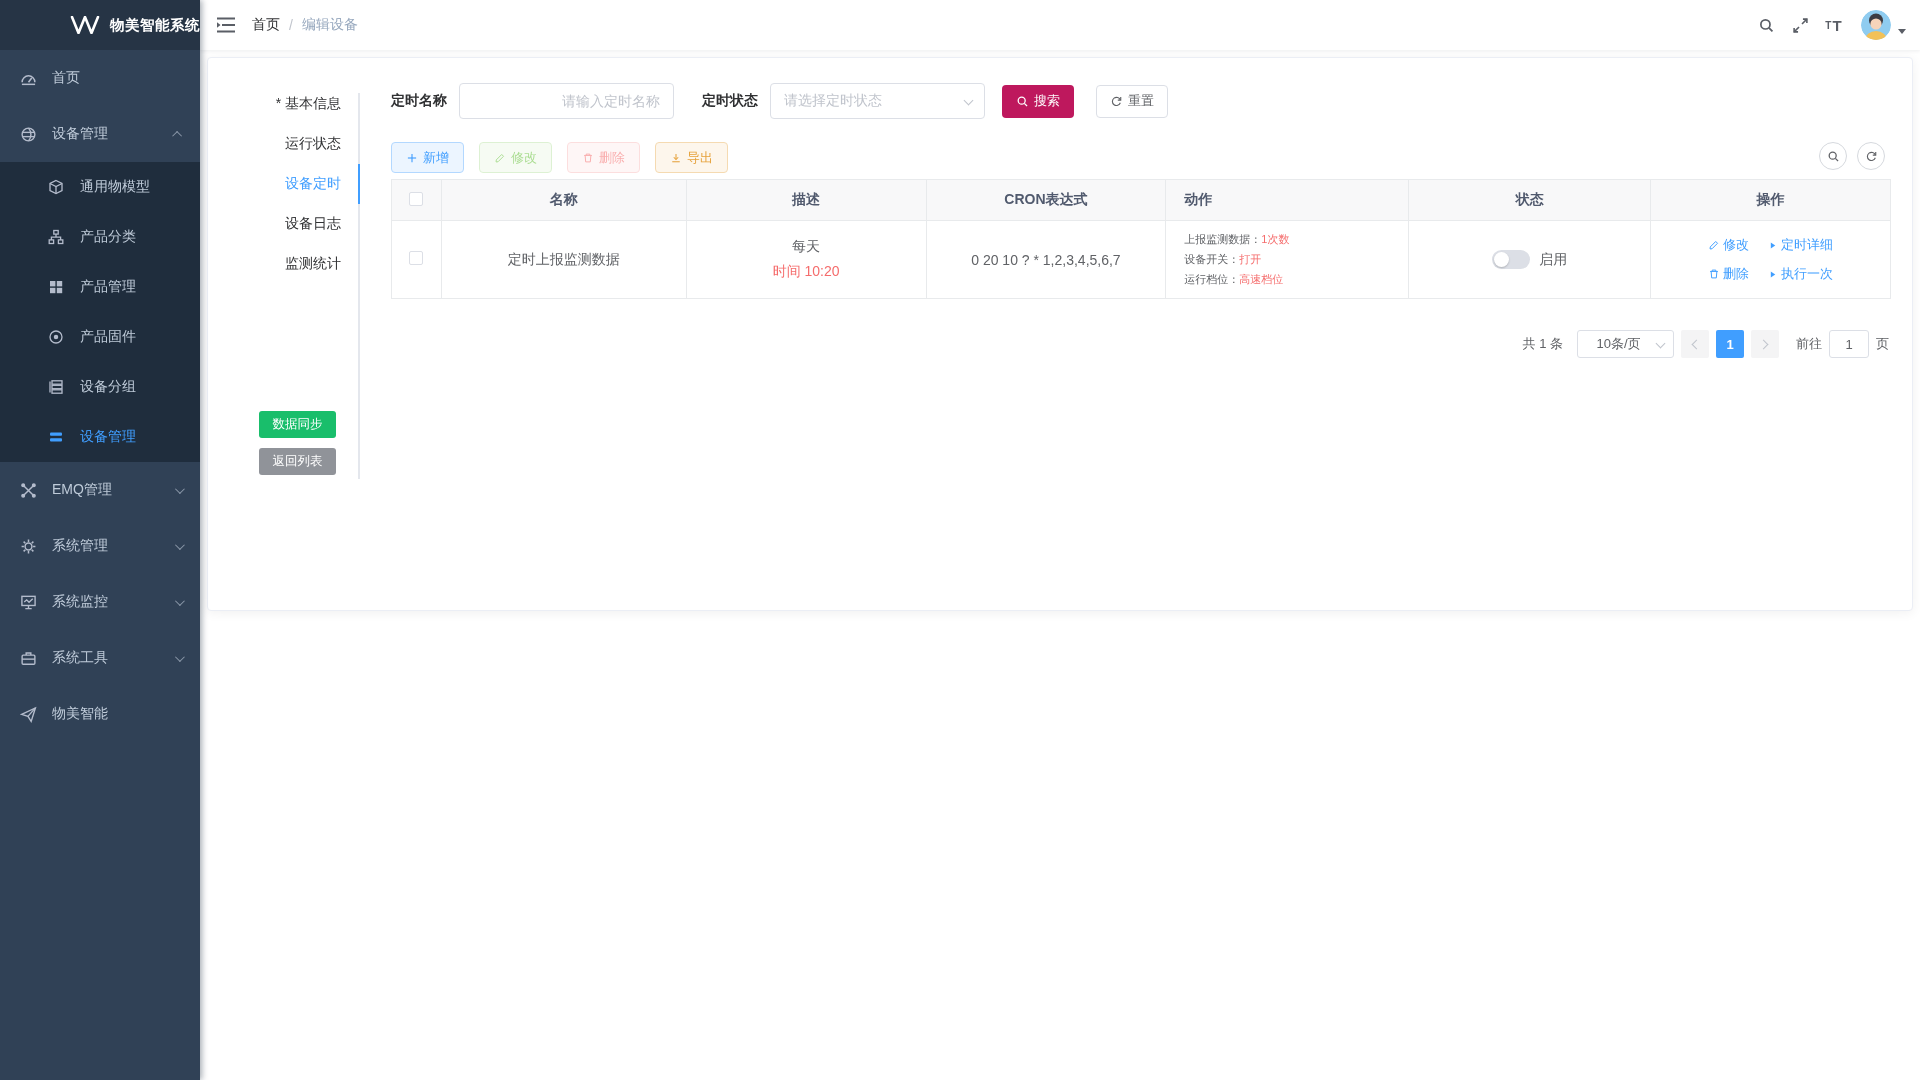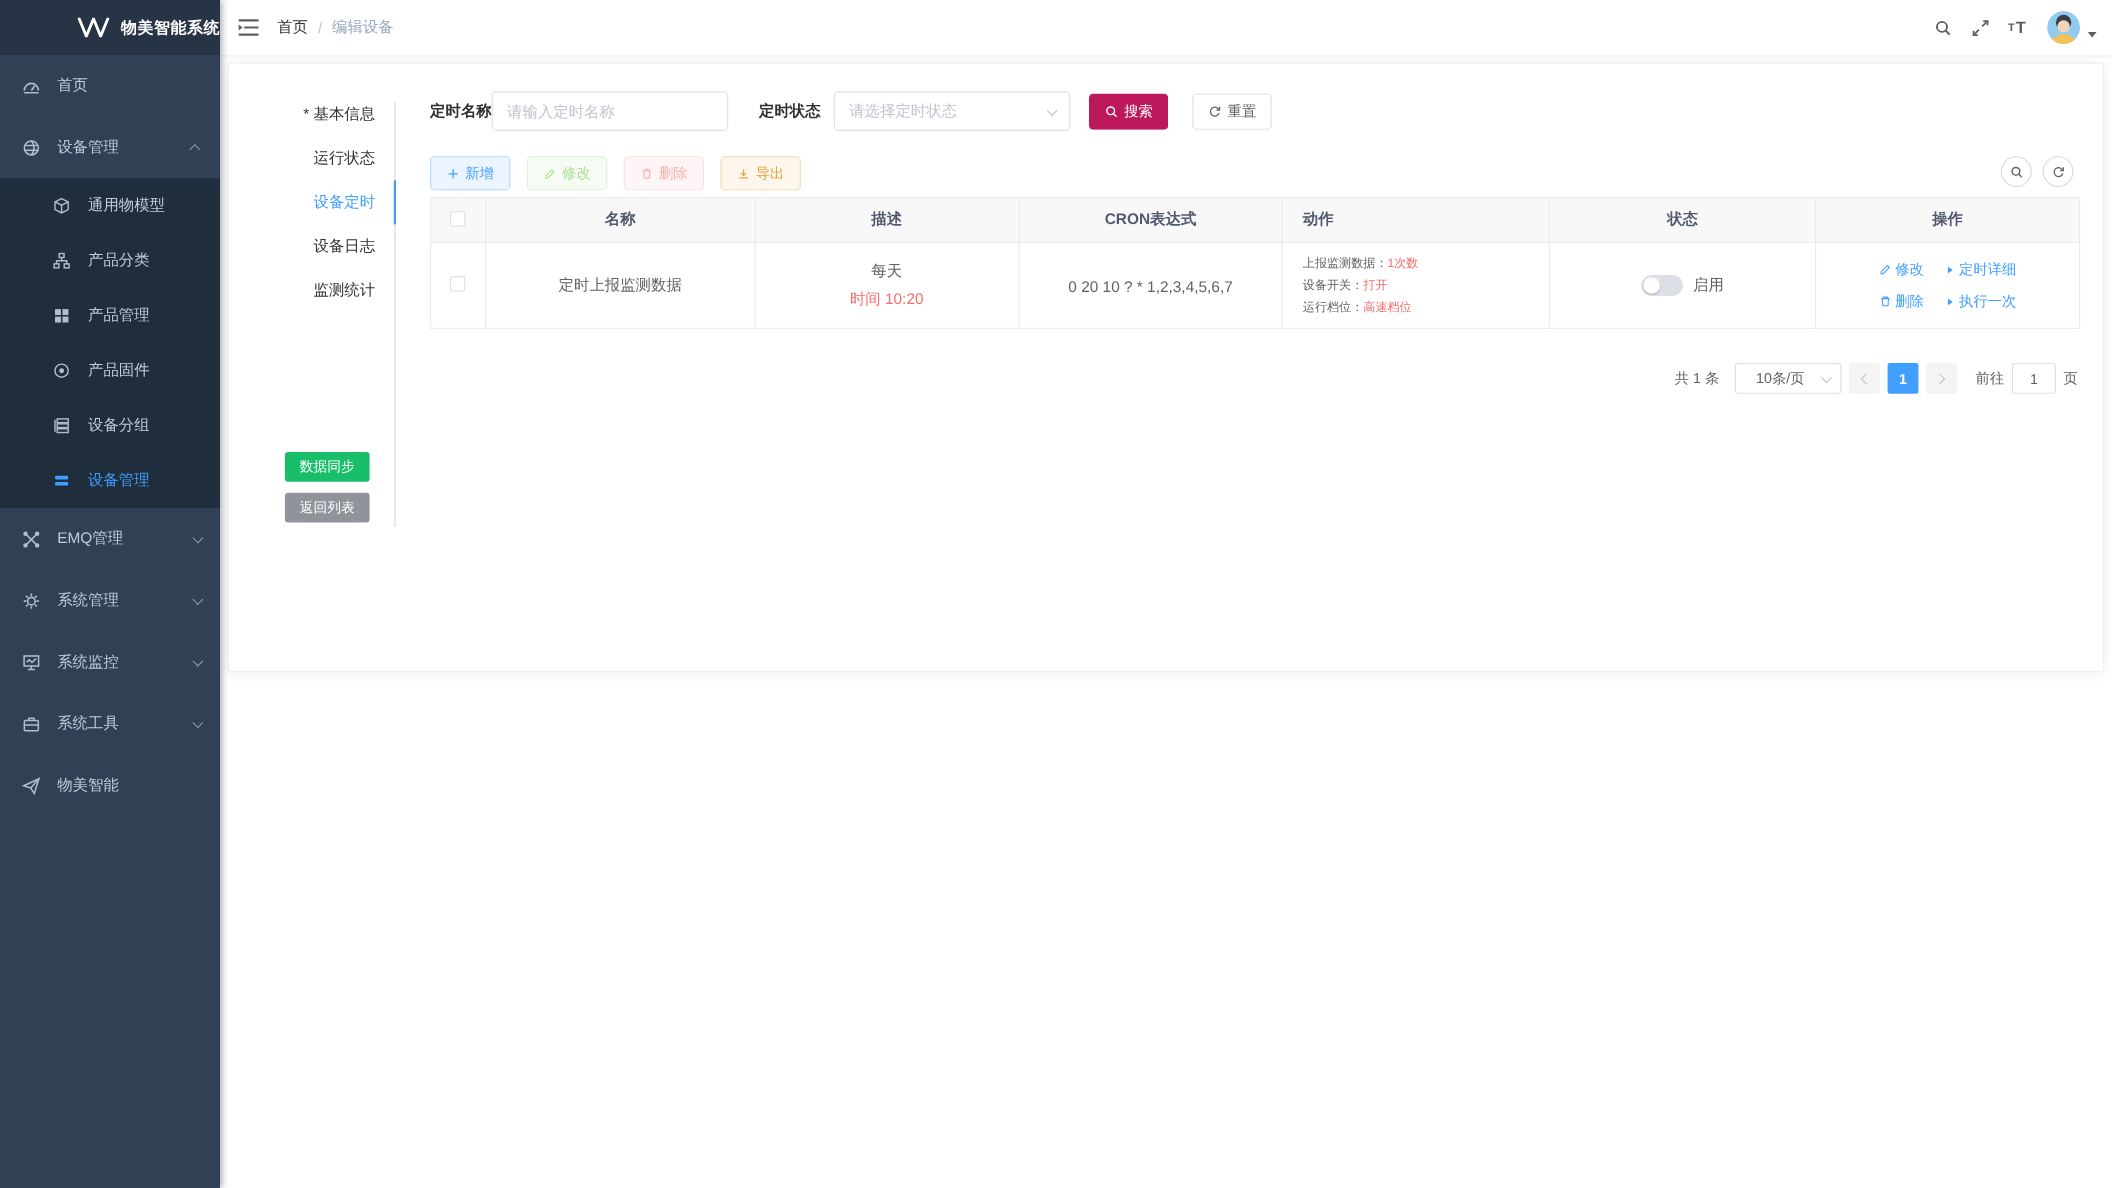--- a/index.html
+++ b/index.html
@@ -58,21 +58,21 @@
   .sync-btn, .back-btn { position:absolute; left:51px; width:77px; height:27px; border:none; border-radius:3px;
     color:#fff; font-size:12.5px; display:flex; align-items:center; justify-content:center; cursor:pointer;
     font-family:inherit; }
   .sync-btn { top:353px; background:#19be6b; }
   .back-btn { top:390px; background:#909399; }
 
   
   .filter { position:absolute; left:183px; top:25px; height:36px; display:flex; align-items:center; }
   .f-label { font-weight:700; color:#303133; white-space:nowrap; }
   .f-input { width:215px; height:36px; border:1px solid #dcdfe6; border-radius:4px; padding:0 13px;
-    font-size:14px; font-family:inherit; color:#606266; outline:none; }
+    font-size:14px; font-family:inherit; color:#606266; margin-left:12px; outline:none;text-align:right; }
   .f-input::placeholder { color:#c0c4cc; }
   .f-select { width:215px; height:36px; border:1px solid #dcdfe6; border-radius:4px; padding:0 28px 0 13px;
     display:flex; align-items:center; margin-left:12px; position:relative; cursor:pointer; background:#fff; }
   .f-select .ph { color:#c0c4cc; }
   .sel-chev { position:absolute; right:12px; top:13px; width:7px; height:7px;
     border-right:1.4px solid #c0c4cc; border-bottom:1.4px solid #c0c4cc; transform:rotate(45deg); }
   .btn { display:inline-flex; align-items:center; justify-content:center; gap:5px; border-radius:4px;
     cursor:pointer; font-size:13px; font-family:inherit; border:1px solid transparent; }
   .btn-search { height:33px; padding:0 13px; background:#be185d; color:#fff; margin-left:17px; }
   .btn-reset { height:33px; padding:0 13px; background:#fff; color:#606266; border-color:#dcdfe6; margin-left:22px; }

